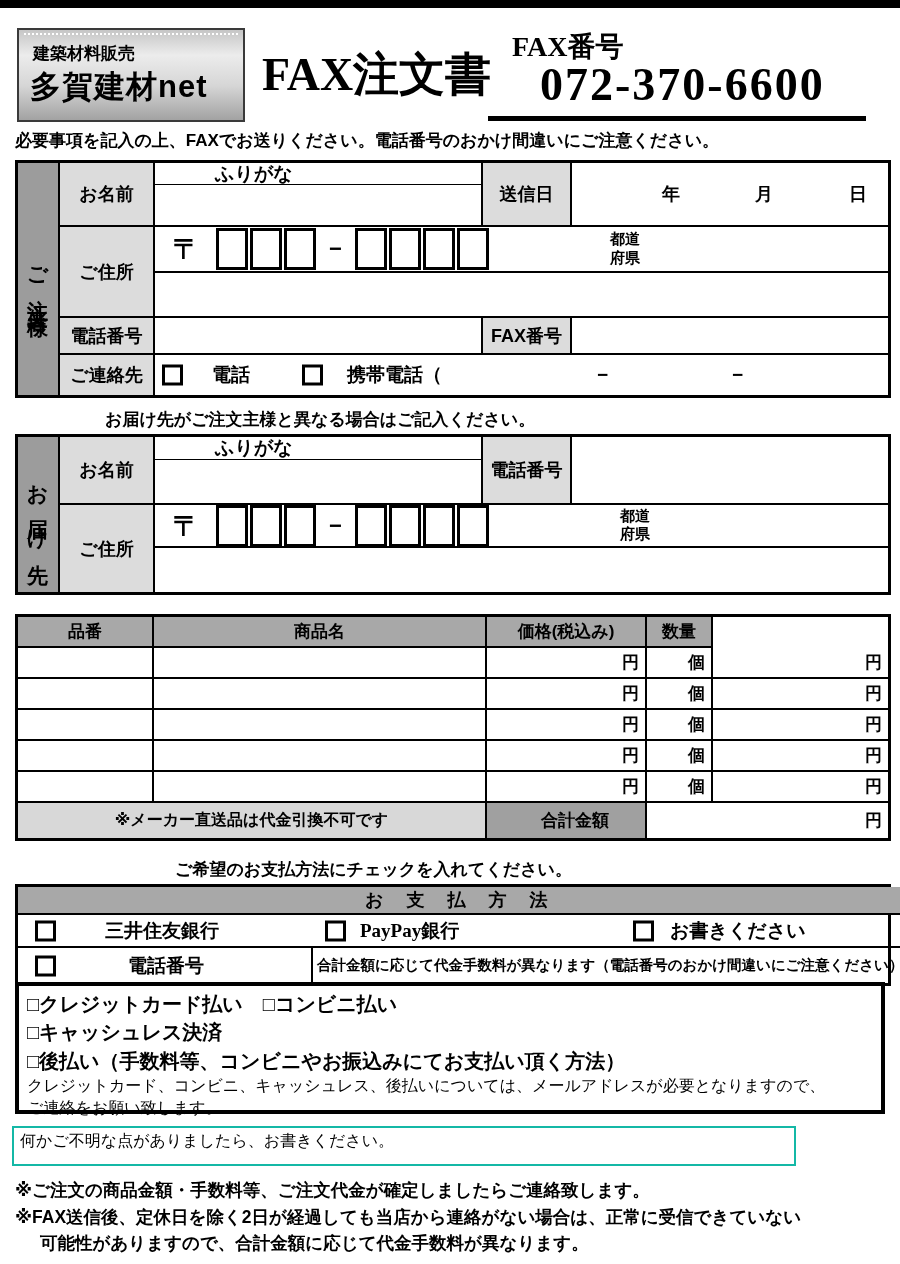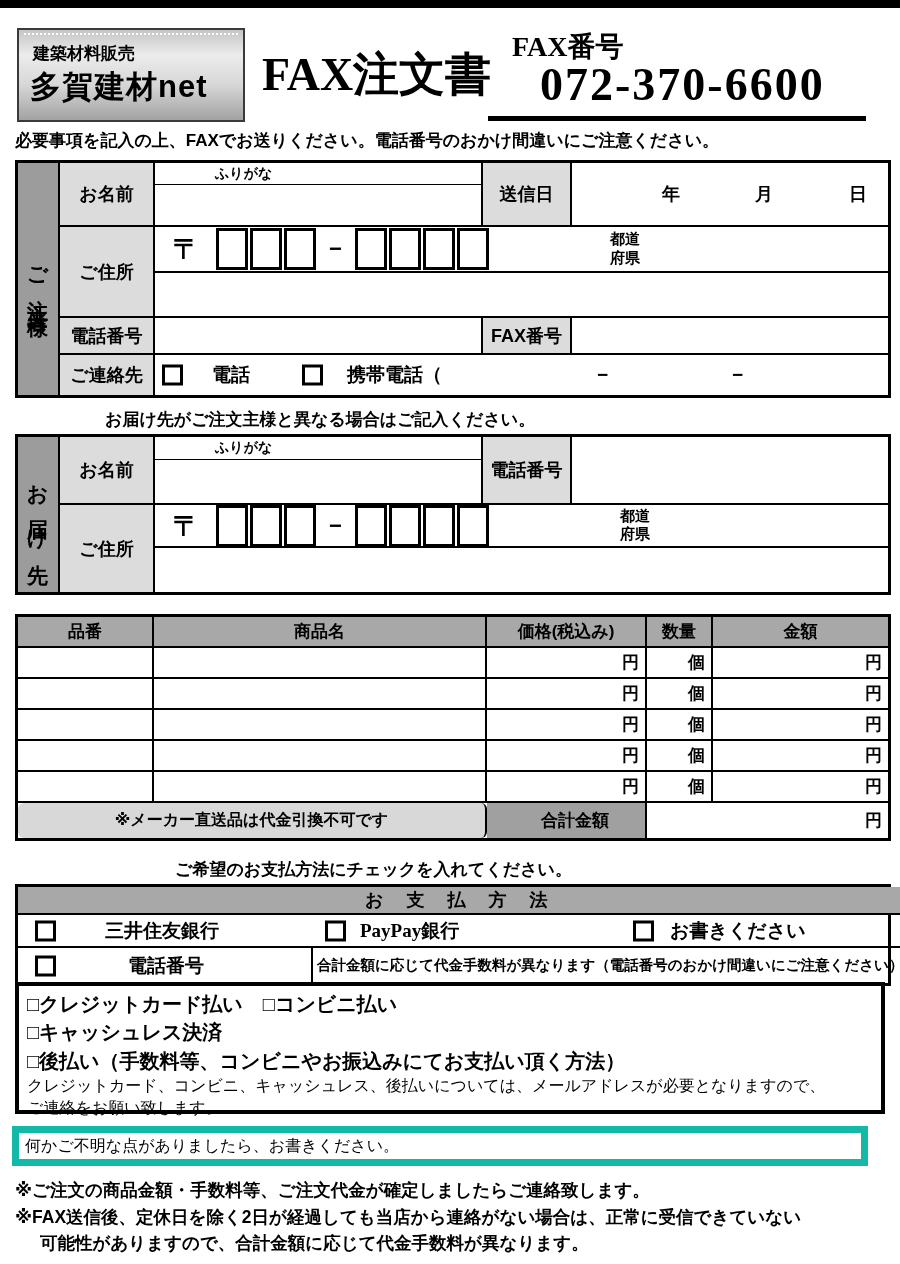--- a/index.html
+++ b/index.html
@@ -25,21 +25,21 @@
   #instruction{left:15px;top:129px;font-size:17px;font-weight:bold;}
 
   
   .ftable{border:3px solid #000;display:grid;background:#fff;}
   .cell{position:relative;box-sizing:border-box;display:flex;align-items:center;}
   .br{border-right:2px solid #000;}
   .bb{border-bottom:2px solid #000;}
   .glabel{background:#dcdcdc;justify-content:center;font-weight:bold;font-size:18px;}
   .vcol{background:#9c9c9c;justify-content:center;font-weight:bold;}
   .vtext{writing-mode:vertical-rl;text-orientation:upright;font-size:21px;letter-spacing:6px;line-height:1;}
-  .furigana{font-size:14px;font-weight:bold;padding-left:60px;}
+  .furigana{font-size:19px;font-weight:bold;padding-left:60px;}
 
   
   .postal{padding-left:18px;}
   .pmark{font-size:27px;font-weight:bold;margin-right:16px;}
   .pbox{width:26px;height:36px;border:3px solid #000;background:#fff;margin-right:2px;}
   .pdash{font-size:22px;font-weight:bold;margin:0 13px 0 11px;}
   .pref{position:absolute;font-size:15px;font-weight:bold;line-height:1.25;text-align:center;top:50%;transform:translateY(-50%);}
 
   .cb{display:inline-block;width:21px;height:21px;border:3px solid #000;background:#fff;box-sizing:border-box;}
 
@@ -55,40 +55,40 @@
   .datecell span{position:absolute;font-size:18px;font-weight:bold;top:50%;transform:translateY(-50%);}
   .contact span.lbl{position:absolute;font-size:19px;font-weight:bold;top:50%;transform:translateY(-50%);}
   .contact .cb{position:absolute;top:50%;transform:translateY(-50%);}
 
   
   #items-table{left:15px;top:614px;width:870px;height:221px;
     grid-template-columns:136px 333px 160px 66px 1fr;
     grid-template-rows:31px 31px 31px 31px 31px 31px 1fr;}
   .ihead{background:#a8a8a8;justify-content:center;font-weight:bold;font-size:17px;}
   .unit{justify-content:flex-end;padding-right:6px;font-weight:bold;font-size:17px;}
-  .inote{background:#d8d8d8;justify-content:center;font-weight:bold;font-size:16px;border-radius:6px;}
+  .inote{background:#d8d8d8;justify-content:center;font-weight:bold;font-size:16px;}
   .itotal-label{background:#a0a0a0;justify-content:center;font-weight:bold;font-size:17px;padding-left:18px;}
 
   
   #payment-caption{left:175px;top:858px;font-size:17px;font-weight:bold;}
   #payment-table{left:15px;top:884px;width:870px;height:96px;
     grid-template-columns:295px 1fr;
     grid-template-rows:28px 33px 1fr;}
   .phead{background:#a8a8a8;justify-content:center;font-weight:bold;font-size:18px;letter-spacing:9px;}
   .opt-label{position:absolute;font-size:19px;font-weight:bold;top:50%;transform:translateY(-50%);}
   #cod-note{font-size:14.5px;font-weight:bold;padding-left:4px;white-space:nowrap;}
 
   
   #credit-box{left:15px;top:982px;width:870px;height:132px;border:4px solid #000;box-sizing:border-box;
     padding:4px 10px 0 8px;}
   .credit-line{font-family:"Liberation Serif","DejaVu Serif",serif;font-weight:bold;font-size:20px;line-height:1.42;}
   .credit-note{font-family:"Liberation Serif","DejaVu Serif",serif;font-size:16px;line-height:1.35;}
 
   
-  #inquiry-box{left:12px;top:1126px;width:856px;height:40px;border:7px solid #14b8a6;box-sizing:border-box;
+  #inquiry-box{left:12px;top:1126px;width:784px;height:40px;border:2px solid #14b8a6;box-sizing:border-box;
     font-family:"Liberation Serif","DejaVu Serif",serif;font-size:16px;padding:3px 0 0 6px;}
 
   .footnote{font-size:17.5px;font-weight:bold;}
   #footnote-0{left:15px;top:1178px;}
   #footnote-1{left:15px;top:1205px;}
   #footnote-2{left:40px;top:1231px;}
 </style>
 </head>
 <body>
 
@@ -173,21 +173,20 @@
       <span class="pref" style="left:465px;"><span>都道</span><br><span>府県</span></span>
     </div>
     <div class="cell" style="grid-column:3/6;grid-row:4;"></div>
   </div>
 
   <div id="items-table" class="abs ftable">
     <div class="cell ihead br bb" style="grid-column:1;grid-row:1;">品番</div>
     <div class="cell ihead br bb" style="grid-column:2;grid-row:1;">商品名</div>
     <div class="cell ihead br bb" style="grid-column:3;grid-row:1;">価格(税込み)</div>
     <div class="cell ihead br bb" style="grid-column:4;grid-row:1;">数量</div>
-    <div class="cell ihead bb" style="grid-column:5;grid-row:1;">金額</div>
 
     <div class="cell br bb" style="grid-column:1;grid-row:2;"></div>
     <div class="cell br bb" style="grid-column:2;grid-row:2;"></div>
     <div class="cell br bb unit" style="grid-column:3;grid-row:2;">円</div>
     <div class="cell br bb unit" style="grid-column:4;grid-row:2;">個</div>
     <div class="cell bb unit" style="grid-column:5;grid-row:2;">円</div>
 
     <div class="cell br bb" style="grid-column:1;grid-row:3;"></div>
     <div class="cell br bb" style="grid-column:2;grid-row:3;"></div>
     <div class="cell br bb unit" style="grid-column:3;grid-row:3;">円</div>

